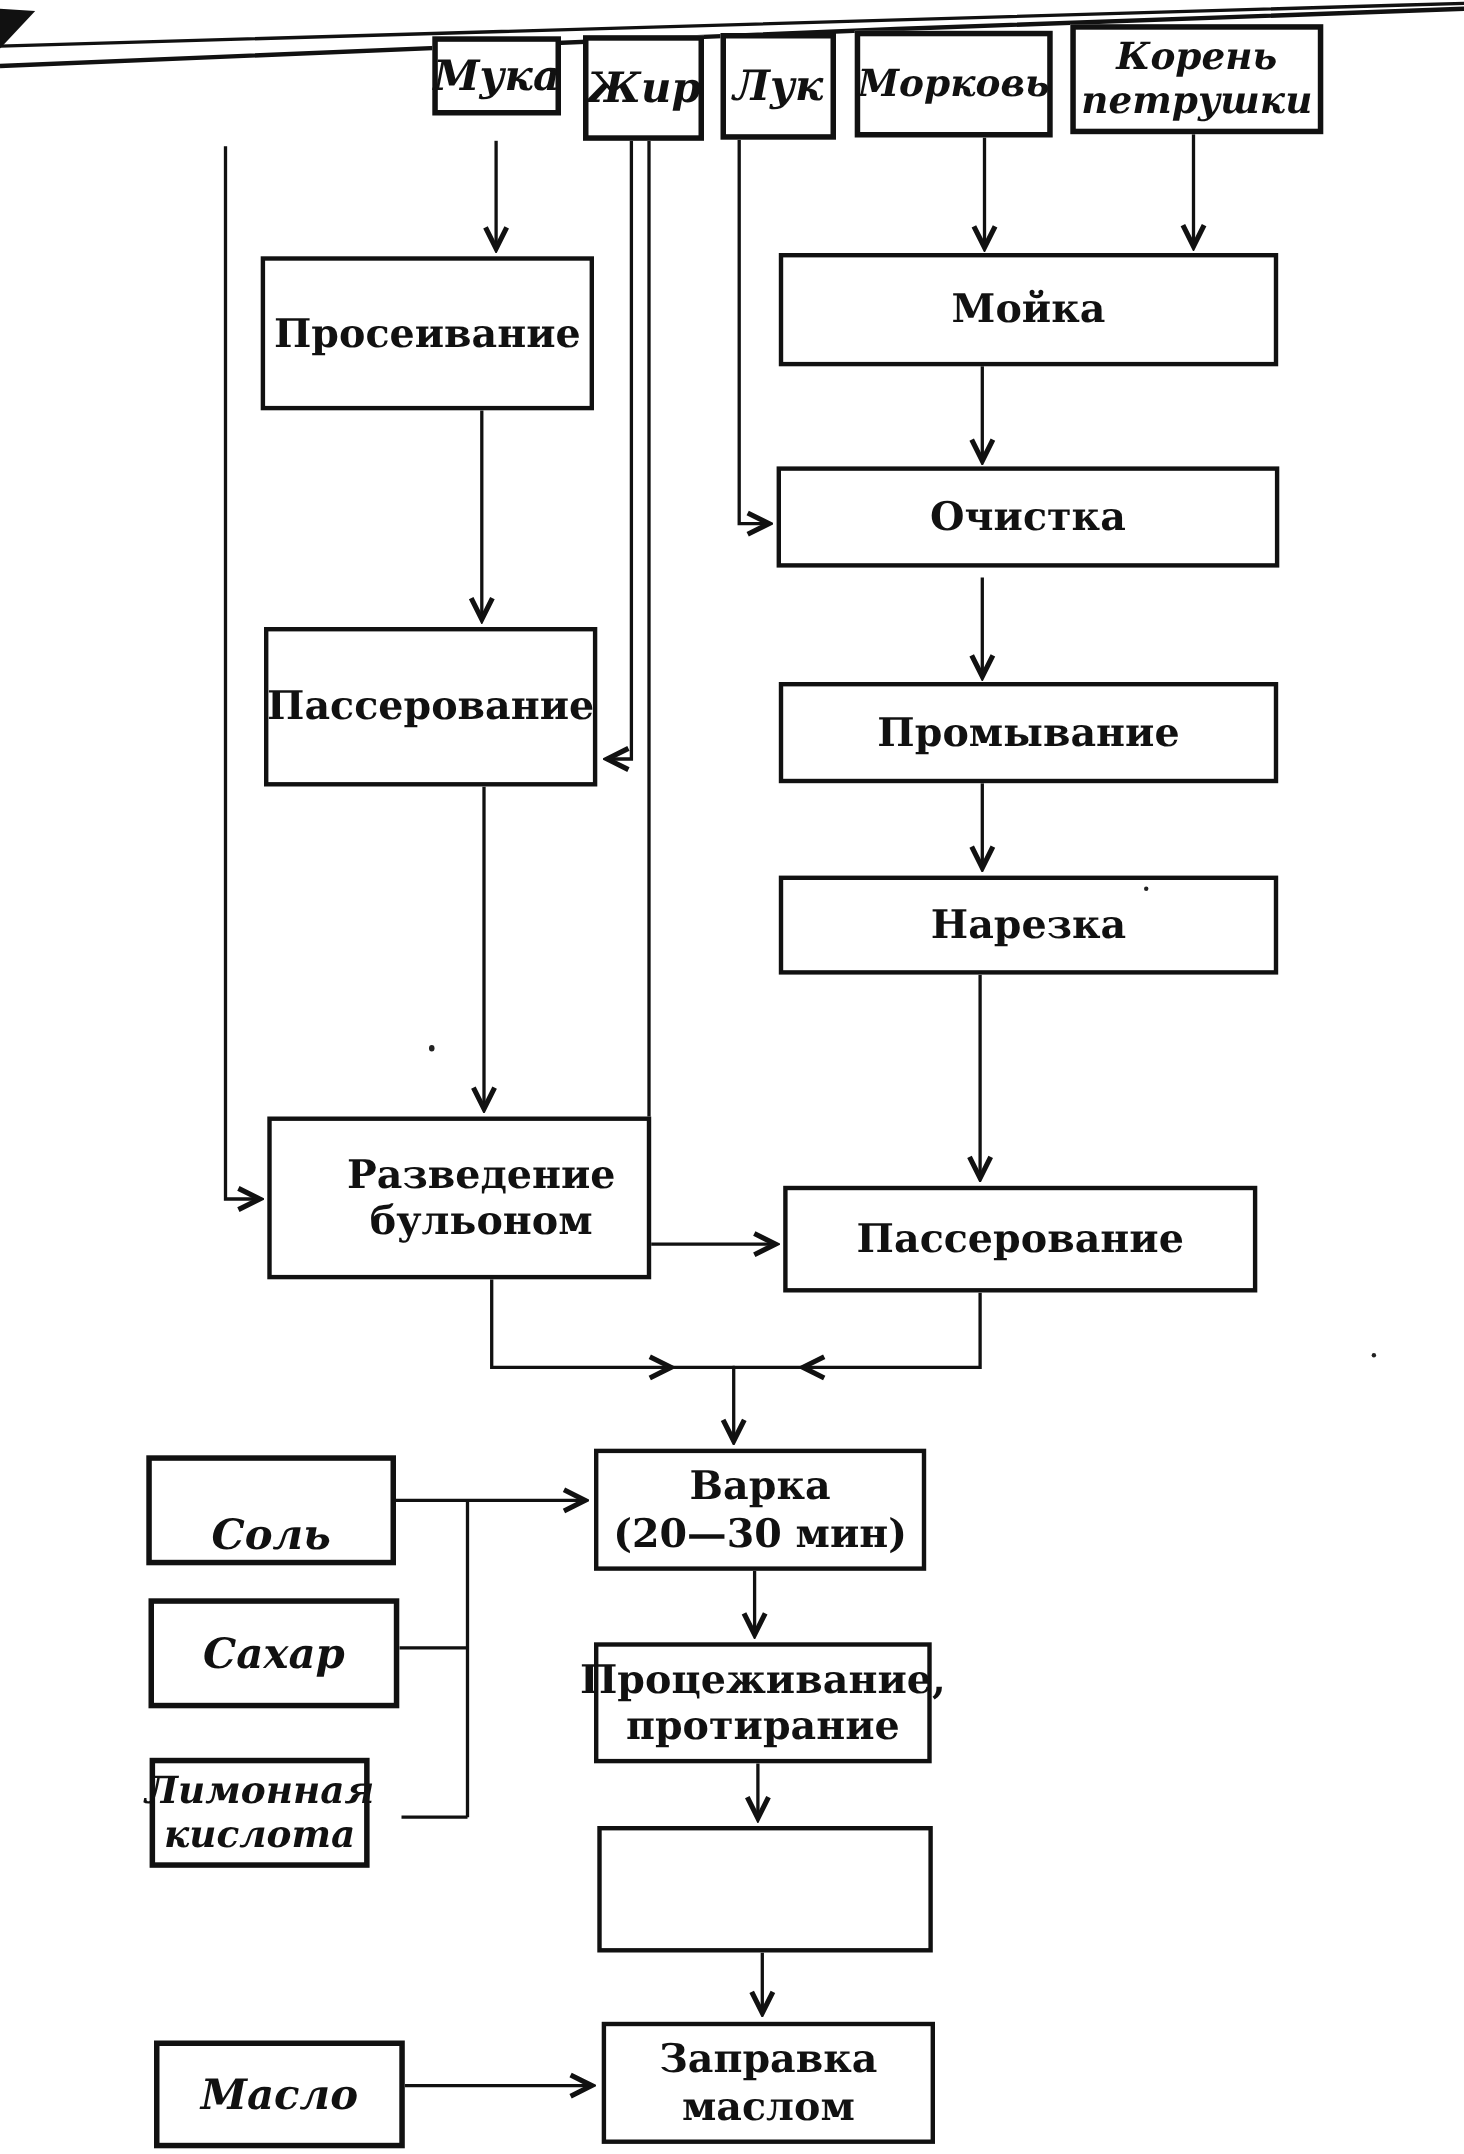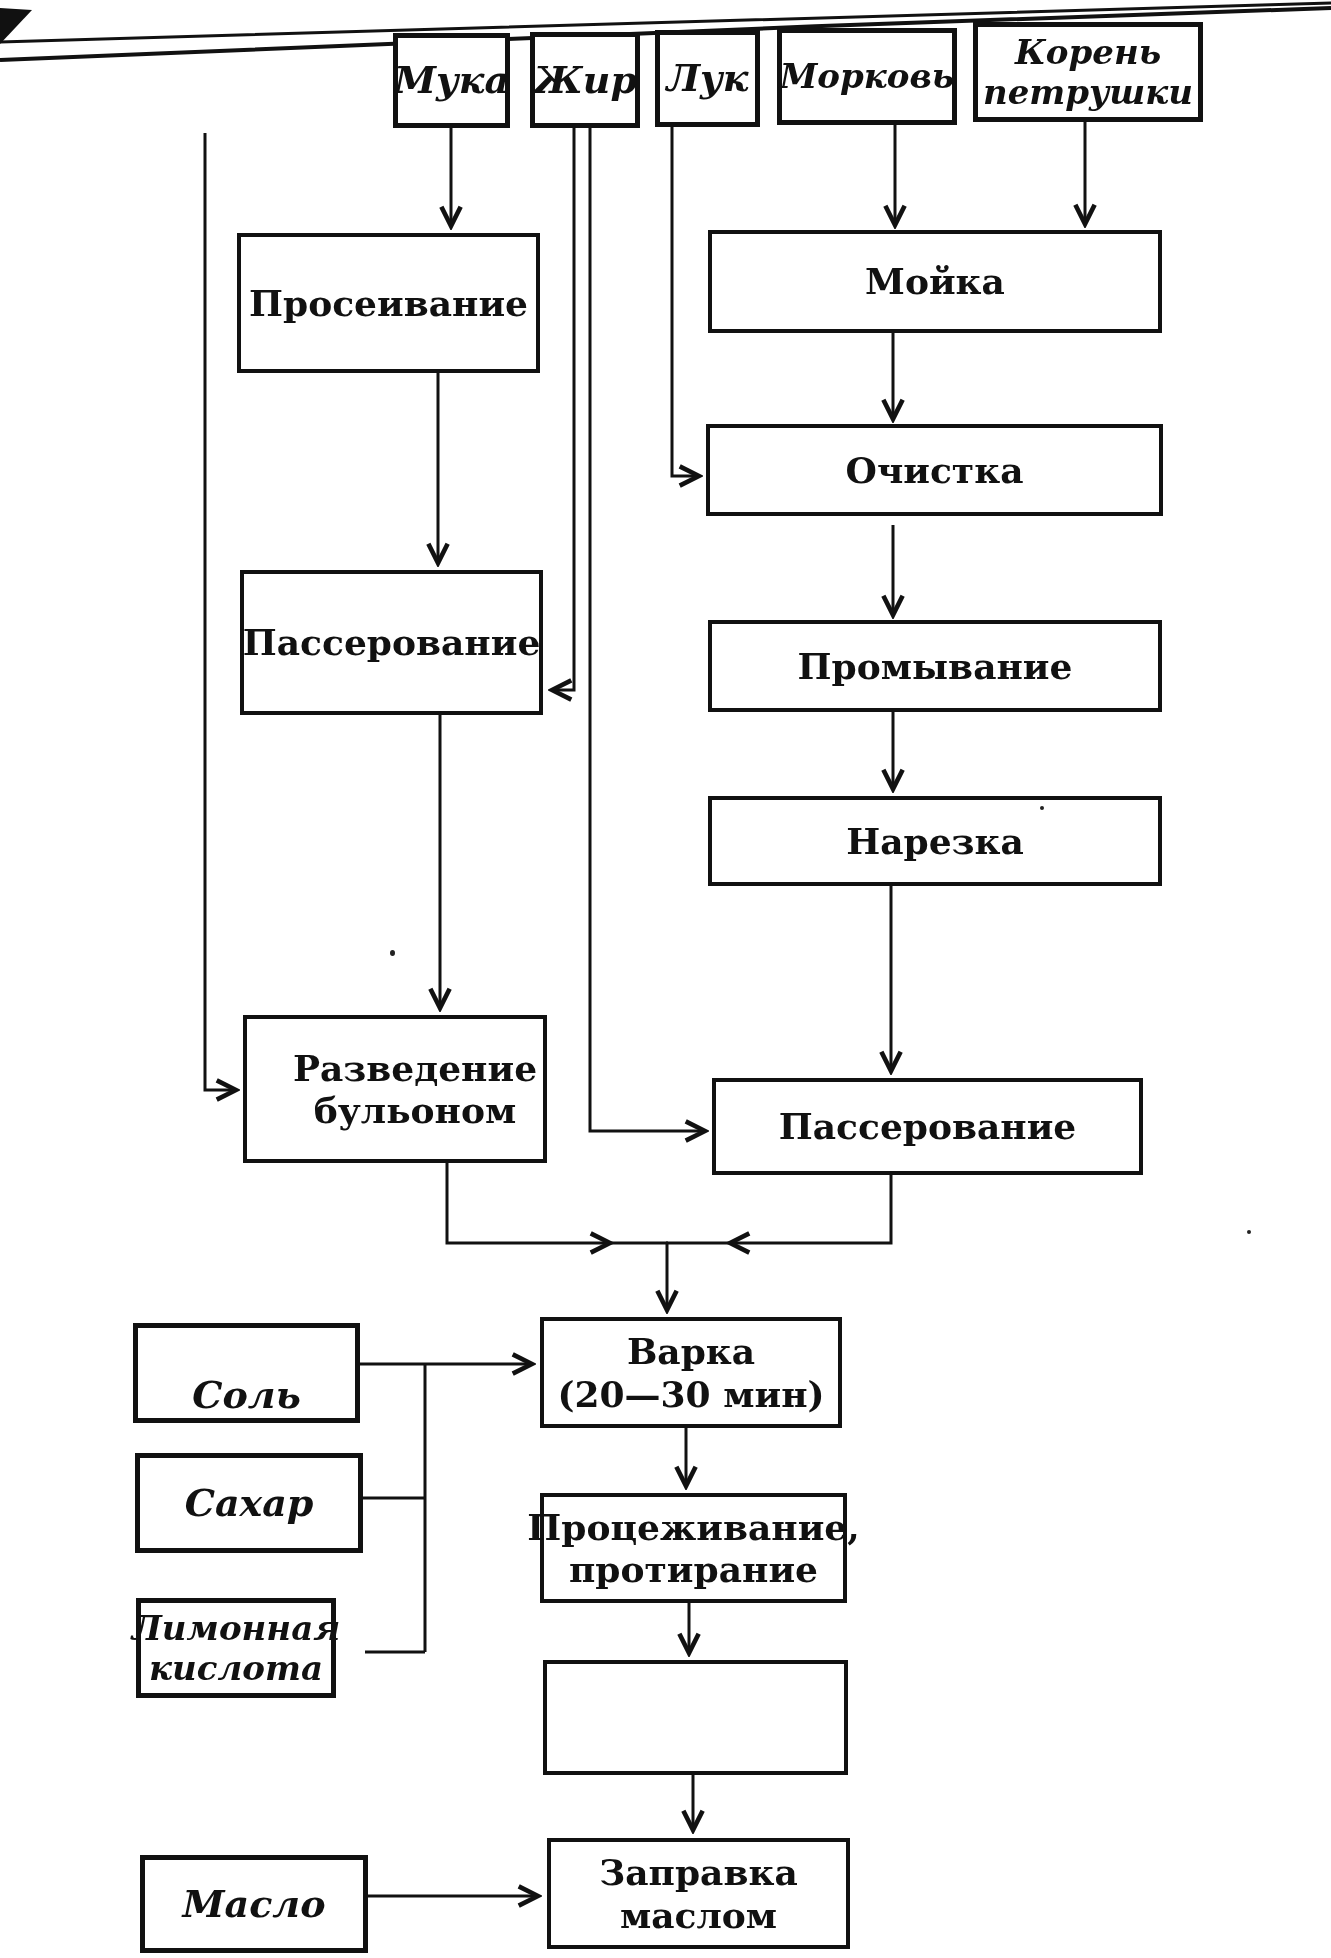--- a/index.html
+++ b/index.html
@@ -100,21 +100,21 @@
       <path d="M363,1498 L425,1498"></path>
       <path d="M365,1652 L425,1652"></path>
 
       <path d="M686,1428 L686,1486" marker-end="url(#arr)"></path>
       <path d="M689,1603 L689,1653" marker-end="url(#arr)"></path>
       <path d="M693,1775 L693,1830" marker-end="url(#arr)"></path>
       <path d="M368,1896 L538,1896" marker-end="url(#arr)"></path>
     </g>
   </svg>
 
-  <div class="box ingredient" style="left:393px; top:33px; width:117px; height:95px;">
+  <div class="box ingredient" style="left:393px; top:33px; width:117px; height:72px;">
     <span>Мука</span>
   </div>
   <div class="box ingredient" style="left:530px; top:32px; width:110px; height:96px;">
     <span>Жир</span>
   </div>
   <div class="box ingredient" style="left:655px; top:30px; width:105px; height:97px;">
     <span>Лук</span>
   </div>
   <div class="box ingredient small" style="left:777px; top:28px; width:180px; height:97px;">
     <span>Морковь</span>
@@ -123,21 +123,21 @@
     <span class="line">Корень</span>
     <span class="line">петрушки</span>
   </div>
 
   <div class="box process" style="left:237px; top:233px; width:303px; height:140px;">
     <span>Просеивание</span>
   </div>
   <div class="box process" style="left:240px; top:570px; width:303px; height:145px;">
     <span>Пассерование</span>
   </div>
-  <div class="box process" style="left:243px; top:1015px; width:304px; height:148px;padding-left:40px;">
+  <div class="box process" style="left:243px; top:1015px; width:349px; height:148px;padding-left:40px;">
     <span class="line">Разведение</span>
     <span class="line">бульоном</span>
   </div>
 
   <div class="box process" style="left:708px; top:230px; width:454px; height:103px;">
     <span>Мойка</span>
   </div>
   <div class="box process" style="left:706px; top:424px; width:457px; height:92px;">
     <span>Очистка</span>
   </div>

